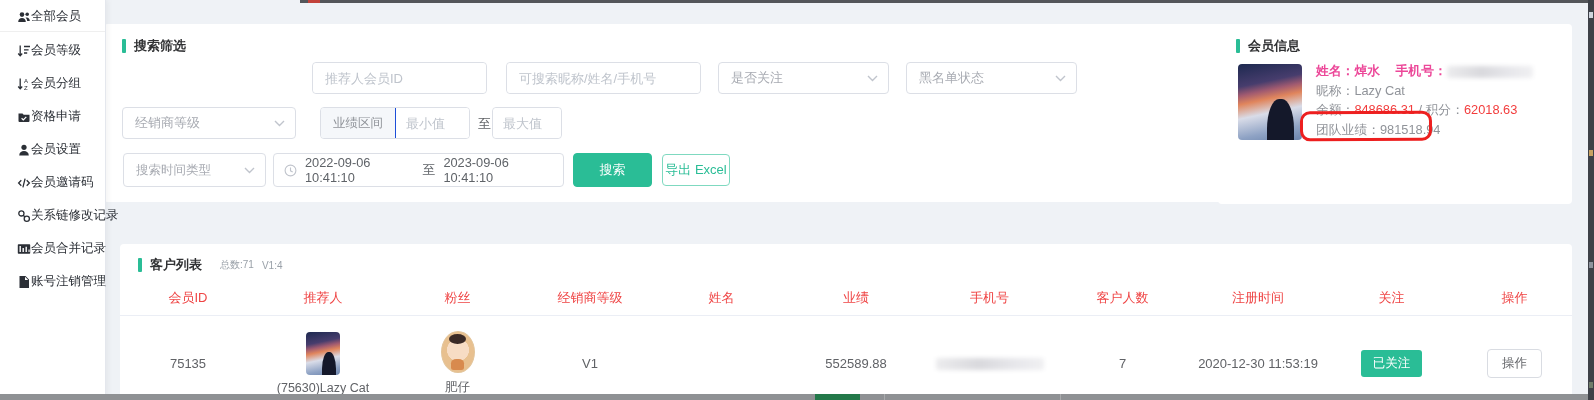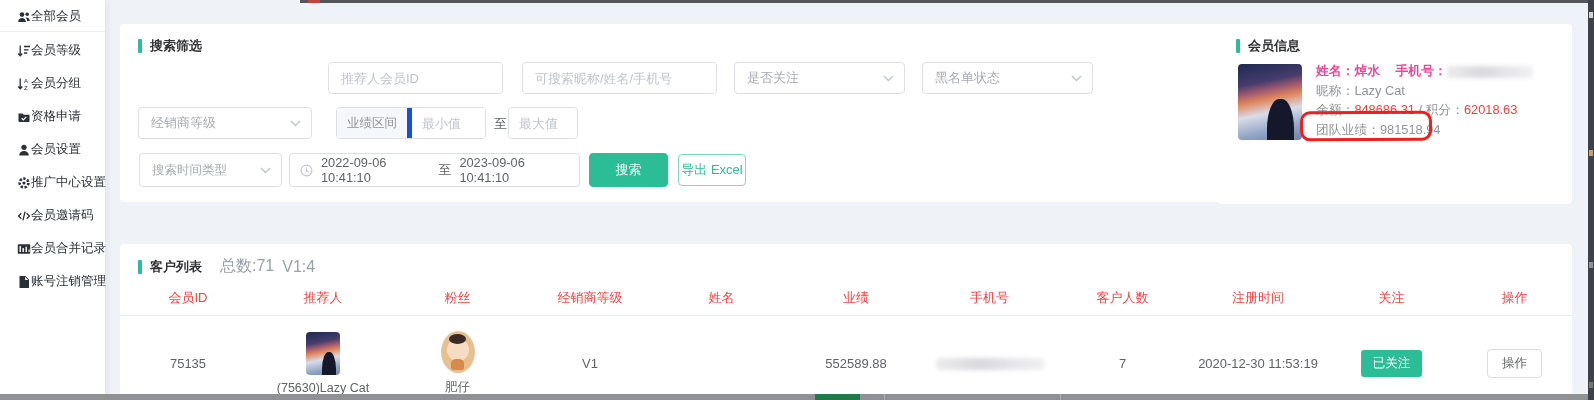--- a/index.html
+++ b/index.html
@@ -18,38 +18,38 @@
   .sidebar { position:absolute; left:0; top:0; width:106px; height:400px; background:#fff;
              border-right:1px solid #e4e7ed; box-shadow:2px 0 6px rgba(0,0,0,.05); z-index:10; padding-top:2px; }
   .side-item { display:flex; align-items:center; gap:0; height:33px; padding-left:17px;
                font-size:12.5px; color:#2b2f36; cursor:pointer; white-space:nowrap; }
   .side-item:first-child { height:30px; border-bottom:1px solid #efefef; margin-bottom:2px; }
   .side-item .ico { width:14px; height:14px; flex:0 0 14px; color:#2b2f36; display:flex; align-items:center; }
   .side-item svg { width:14px; height:14px; }
 
   
   .card { position:absolute; background:#fff; border-radius:4px; }
-  .card-filters { left:120px; top:24px; width:1262px; height:178px; }
+  .card-filters { left:104px; top:24px; width:1262px; height:178px; }
   .card-member  { left:1218px; top:24px; width:354px; height:180px; }
   .card-list    { left:120px; top:216px; width:1452px; height:184px; overflow:hidden;margin-top:28px; }
 
   .sec-title { position:absolute; display:flex; align-items:center; gap:8px;
                font-size:13px; font-weight:bold; color:#303133; }
   .green-bar { width:4px; height:14px; background:#2abd96; border-radius:1px; }
 
   
   .fld { position:absolute; height:32px; border:1px solid #dcdfe6; border-radius:4px; background:#fff;
          display:flex; align-items:center; font-size:13px; }
   input.fld { padding:0 12px; color:#606266; outline:none; width:100%; }
   input.fld::placeholder { color:#bfc4cc; }
   .combo { justify-content:space-between; padding:0 10px 0 12px; color:#a8abb2; cursor:pointer; }
   .combo .chev { color:#c0c4cc; }
   .chev svg { width:11px; height:7px; display:block; }
   .range-group { position:absolute; height:32px; border:1px solid #dcdfe6; border-radius:4px; display:flex; overflow:hidden; }
-  .range-label { width:75px; background:#f5f7fa; border-right:5px solid #1d4ed8; display:flex; align-items:center;
+  .range-label { width:75px; background:#f5f7fa; border-right:1px solid #1d4ed8; display:flex; align-items:center;
                  justify-content:center; font-size:12.5px; color:#909399; }
   .range-input { border:none; width:73px; padding:0 10px; font-size:13px; color:#606266; outline:none; }
   .range-input::placeholder { color:#bfc4cc; }
   .to-label { position:absolute; font-size:13px; color:#606266; }
   .datebox { position:absolute; height:34px; border:1px solid #dcdfe6; border-radius:4px; background:#fff;
              display:flex; align-items:center; gap:8px; padding:0 10px; font-size:12.8px; color:#5f6368; }
   .datebox .clock { color:#c0c4cc; display:flex; }
   .datebox .clock svg { width:13px; height:13px; }
   .btn { position:absolute; border-radius:4px; font-size:13px; display:flex; align-items:center;
          justify-content:center; cursor:pointer; }
@@ -65,21 +65,21 @@
   .mi-lines { position:absolute; left:98px; top:37px; font-size:12.8px; color:#909399; line-height:19.5px; width:250px; }
   .mi-bold { color:#ec4899; font-weight:bold; }
   .mi-red { color:#f23c3c; }
   .smudge { display:inline-block; vertical-align:middle; border-radius:2px;
             background:linear-gradient(90deg,#ececee,#d9d9dd 40%,#e6e6ea 70%,#f0f0f2); filter:blur(2px); }
   .annotation-box { position:absolute; left:1300px; top:111px; width:132px; height:30px;
             border:3px solid #ed1f1f; border-radius:10px; z-index:20; transform:rotate(-.3deg); }
 
   
   .list-title-row { position:absolute; left:18px; top:12px; display:flex; align-items:center; gap:8px; }
-  .list-counts { font-size:16px; color:#99a0a8; margin-left:10px; }
+  .list-counts { font-size:10px; color:#99a0a8; margin-left:10px; }
   .tbl { position:absolute; left:0; top:36px; width:1452px; }
   .trow { display:flex; align-items:center; }
   .thead { height:36px; border-bottom:1px solid #ebeef5; }
   .thead .tcell { color:#ef4444; font-size:13px; }
   .tbody-row { height:96px; border-bottom:1px solid #ebeef5; }
   .tcell { display:flex; align-items:center; justify-content:center; font-size:13px; color:#606266; text-align:center; }
   .c0{width:136px}.c1{width:134px}.c2{width:135px}.c3{width:130px}.c4{width:133px}.c5{width:136px}
   .c6{width:131px}.c7{width:135px}.c8{width:136px}.c9{width:131px}.c10{width:115px}
   .cell-col { flex-direction:column; gap:6px; }
   .row-avatar { width:34px; height:43px; }
@@ -161,39 +161,40 @@
   <div class="side-item">
     <span class="ico">
       <svg viewBox="0 0 14 14" fill="currentColor">
           <circle cx="7" cy="4.3" r="2.6"></circle>
           <path d="M2.2 12.5c0-2.7 2.1-4.4 4.8-4.4s4.8 1.7 4.8 4.4z"></path>
         </svg>
     </span>
     <span>会员设置</span>
   </div>
 
-  <div class="side-item">
-    <span class="ico">
-      <svg viewBox="0 0 14 14" fill="none" stroke="currentColor">
-          <circle cx="7" cy="7" r="4.4" stroke-width="2.6" stroke-dasharray="2.3 1.6"></circle>
-          <circle cx="7" cy="7" r="1.6" fill="currentColor" stroke="none"></circle>
-        </svg>
-    </span>
-    <span>推广中心设置</span>
-  </div>
 
   <div class="side-item">
     <span class="ico">
       <svg viewBox="0 0 14 14" stroke="currentColor" stroke-width="1.3" fill="none">
           <path d="M4.3 4.2L1.6 7l2.7 2.8M9.7 4.2L12.4 7l-2.7 2.8M8.1 2.6L5.9 11.4"></path>
         </svg>
     </span>
     <span>会员邀请码</span>
   </div>
 
+  <div class="side-item">
+    <span class="ico">
+      <svg viewBox="0 0 14 14" stroke="currentColor" stroke-width="1.3" fill="none">
+          <circle cx="4.4" cy="4.4" r="2.6"></circle>
+          <circle cx="9.8" cy="9.8" r="2.6"></circle>
+          <path d="M6.2 6.2l1.8 1.8"></path>
+        </svg>
+    </span>
+    <span>关系链修改记录</span>
+  </div>
 
   <div class="side-item">
     <span class="ico">
       <svg viewBox="0 0 14 14" fill="currentColor">
           <path d="M1.5 2.2h11a.7.7 0 0 1 .7.7v8.2a.7.7 0 0 1-.7.7h-11a.7.7 0 0 1-.7-.7V2.9a.7.7 0 0 1 .7-.7zm1 1.7v6.2h1.4V3.9zm3 2.1v4.1h1.4V6zm3-1.2v5.3h1.4V4.8zm3 2.6v2.7h1.1V7.4z" fill-rule="evenodd"></path>
         </svg>
     </span>
     <span>会员合并记录</span>
   </div>
 

